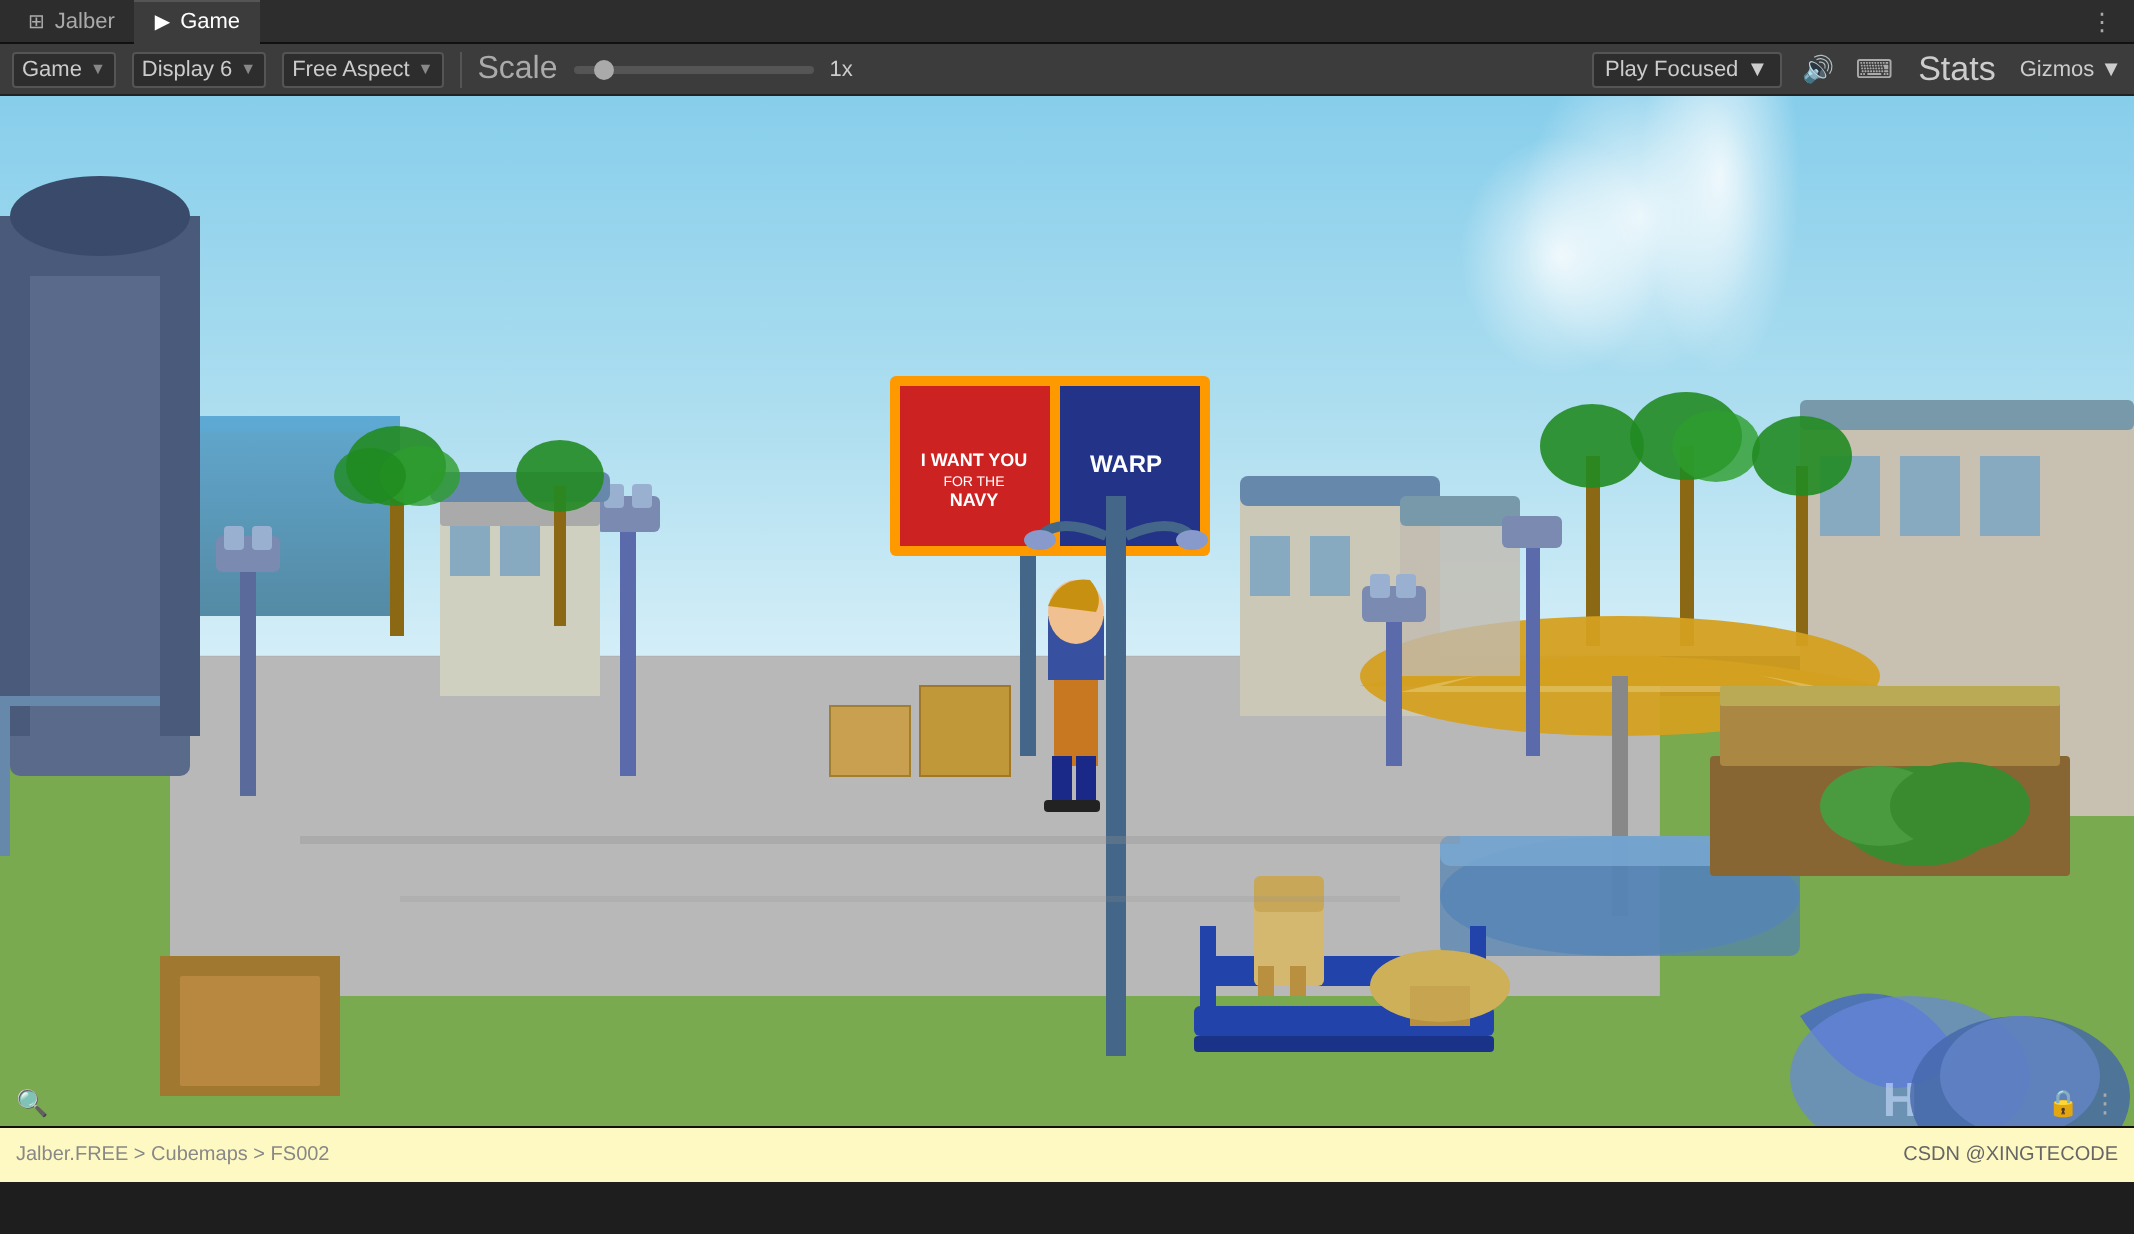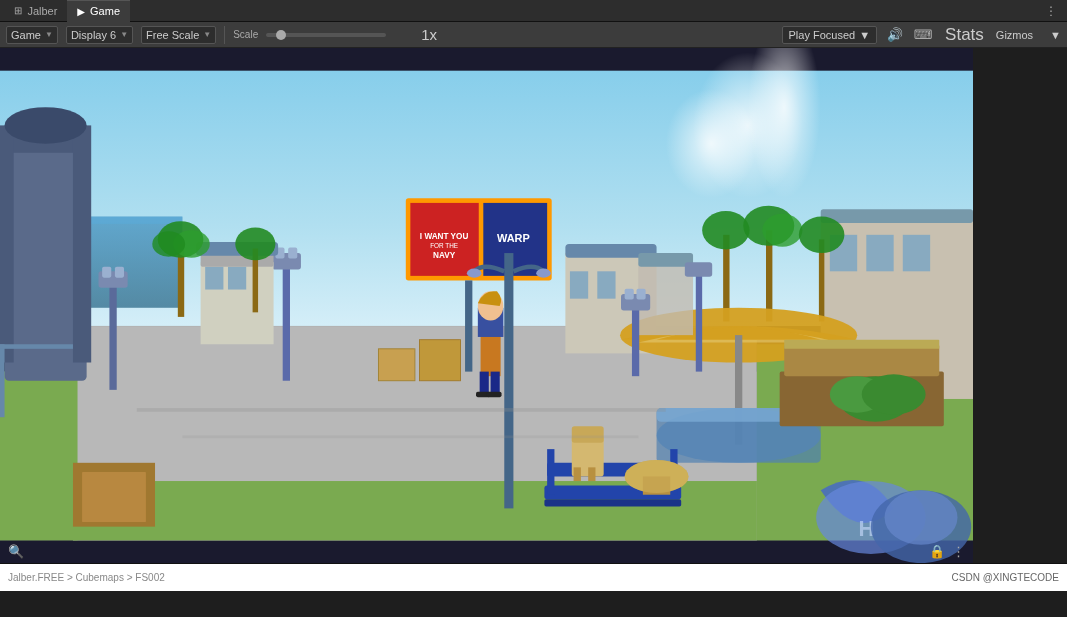--- a/index.html
+++ b/index.html
@@ -73,21 +73,21 @@
     .toolbar-dropdown .arrow {
       font-size: 8px;
       color: #888;
     }
     .toolbar-separator {
       width: 1px;
       height: 18px;
       background: #555;
     }
     .scale-label {
-      font-size: 10px;
+      font-size: 16px;
       color: #aaa;
     }
     .scale-slider-container {
       display: flex;
       align-items: center;
       gap: 4px;
     }
     .scale-slider {
       width: 120px;
       height: 4px;
@@ -98,23 +98,22 @@
     .scale-slider-thumb {
       width: 10px;
       height: 10px;
       background: #aaa;
       border-radius: 50%;
       position: absolute;
       top: -3px;
       left: 10px;
     }
     .scale-value {
-      font-size: 15px;
+      font-size: 11px;
       color: #ccc;
-      margin-left: 27px;
     }
     .toolbar-right {
       margin-left: auto;
       display: flex;
       align-items: center;
       gap: 8px;
     }
     .play-focused-btn {
       display: flex;
       align-items: center;
@@ -141,39 +140,39 @@
     }
     .text-btn {
       font-size: 17px;
       color: #ccc;
       cursor: pointer;
       padding: 1px 4px;
     }
     .gizmos-btn {
       display: flex;
       align-items: flex-start;
-      gap: 17px;
+      gap: 3px;
       cursor: pointer;
       font-size: 11px;
       color: #ccc;
     }
 
     
     .game-viewport {
-      width: 973px;
+      width: 1067px;
       height: 515px;
       position: relative;
       overflow: hidden;
       background: #1a1a2e;
     }
 
     
     .bottom-bar {
       height: 28px;
-      background: #ffffff;
+      background: #fef9c3;
       display: flex;
       align-items: center;
       border-top: 1px solid #111;
       padding: 0 8px;
       gap: 6px;
     }
     .bottom-path {
       font-size: 10px;
       color: #888;
     }
@@ -230,21 +229,21 @@
     <span>Game</span>
     <span class="arrow">▼</span>
   </div>
 
   <div class="toolbar-dropdown">
     <span>Display 6</span>
     <span class="arrow">▼</span>
   </div>
 
   <div class="toolbar-dropdown">
-    <span>Free Scale</span>
+    <span>Free Aspect</span>
     <span class="arrow">▼</span>
   </div>
 
   <div class="toolbar-separator"></div>
 
   <span class="scale-label">Scale</span>
   <div class="scale-slider-container">
     <div class="scale-slider">
       <div class="scale-slider-thumb"></div>
     </div>

